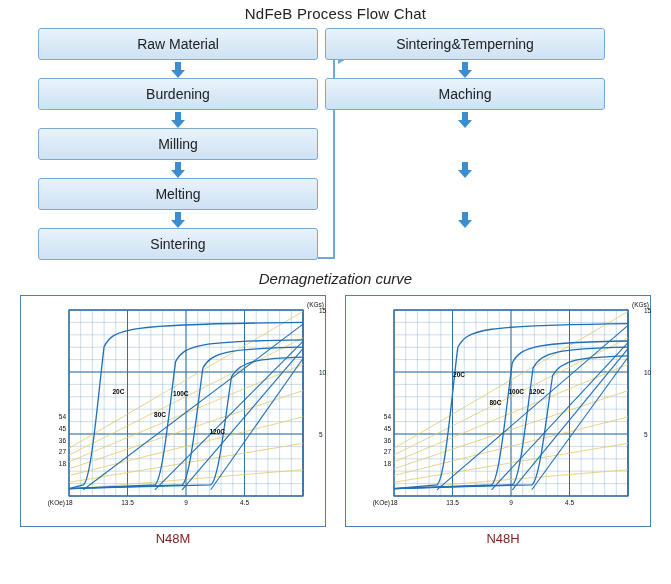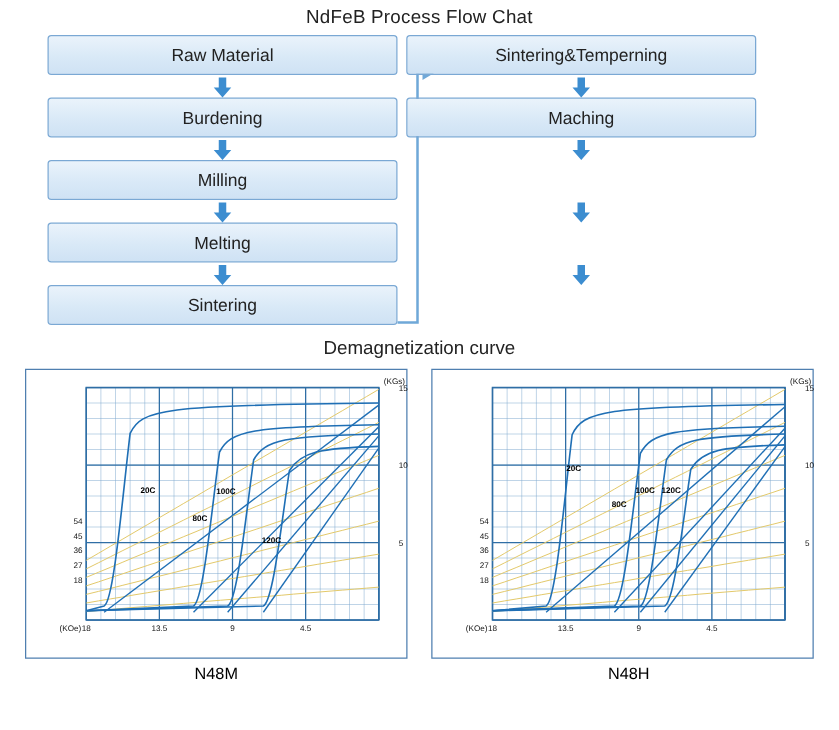--- a/index.html
+++ b/index.html
@@ -59,20 +59,21 @@
     top: 22px;
     width: 30px;
     height: 210px;
   }
   
   .curve-title {
     text-align: center;
     font-size: 15px;
     color: #222;
     margin-top: 2px;
+    font-style: italic;
   }
   .charts {
     position: relative;
     width: 671px;
     height: 270px;
     margin-top: 8px;
   }
   .chart-wrap {
     position: absolute;
     top: 0;
@@ -82,21 +83,21 @@
     background: #fff;
   }
   .chart-wrap.left  { left: 20px; }
   .chart-wrap.right { left: 345px; }
   .chart-label {
     position: absolute;
     top: 236px;
     width: 306px;
     text-align: center;
     font-size: 13px;
-    color: #000000;
+    color: #7f1d1d;
   }
   .chart-label.left  { left: 20px; }
   .chart-label.right { left: 350px; }
   svg { overflow: visible; }
 </style>
 </head>
 <body>
 
 <div class="title">NdFeB Process Flow Chat</div>
 

